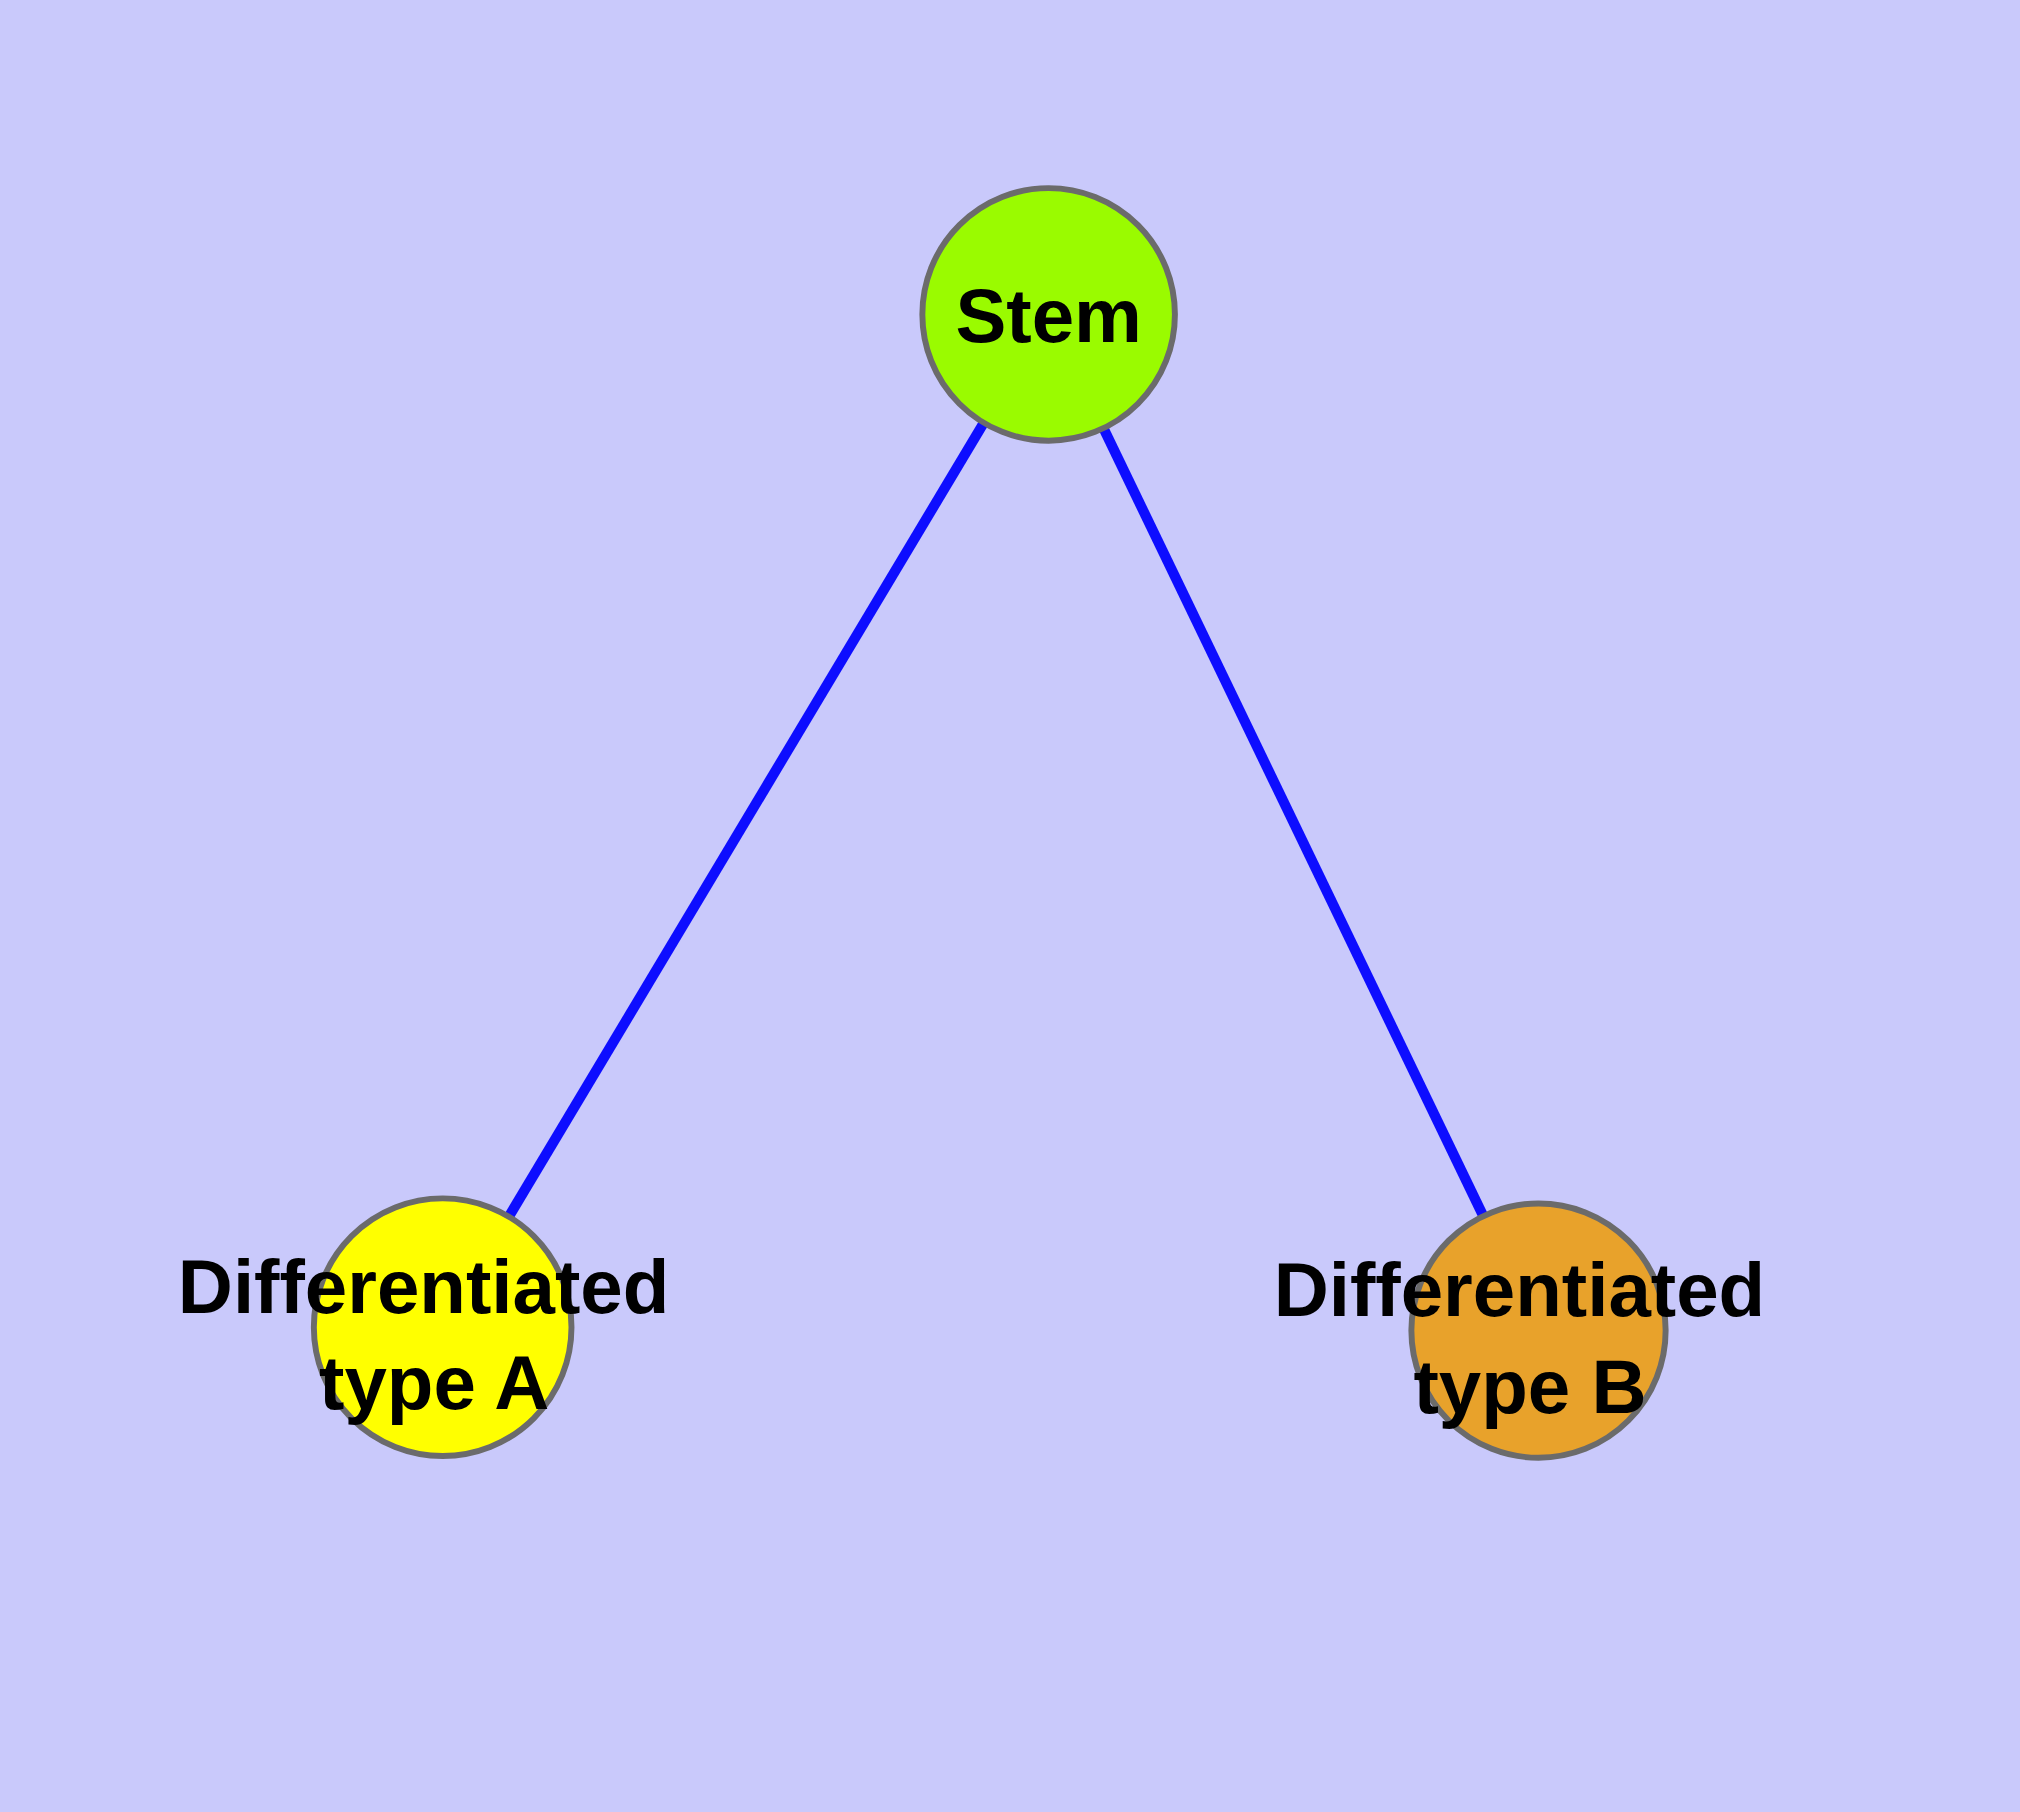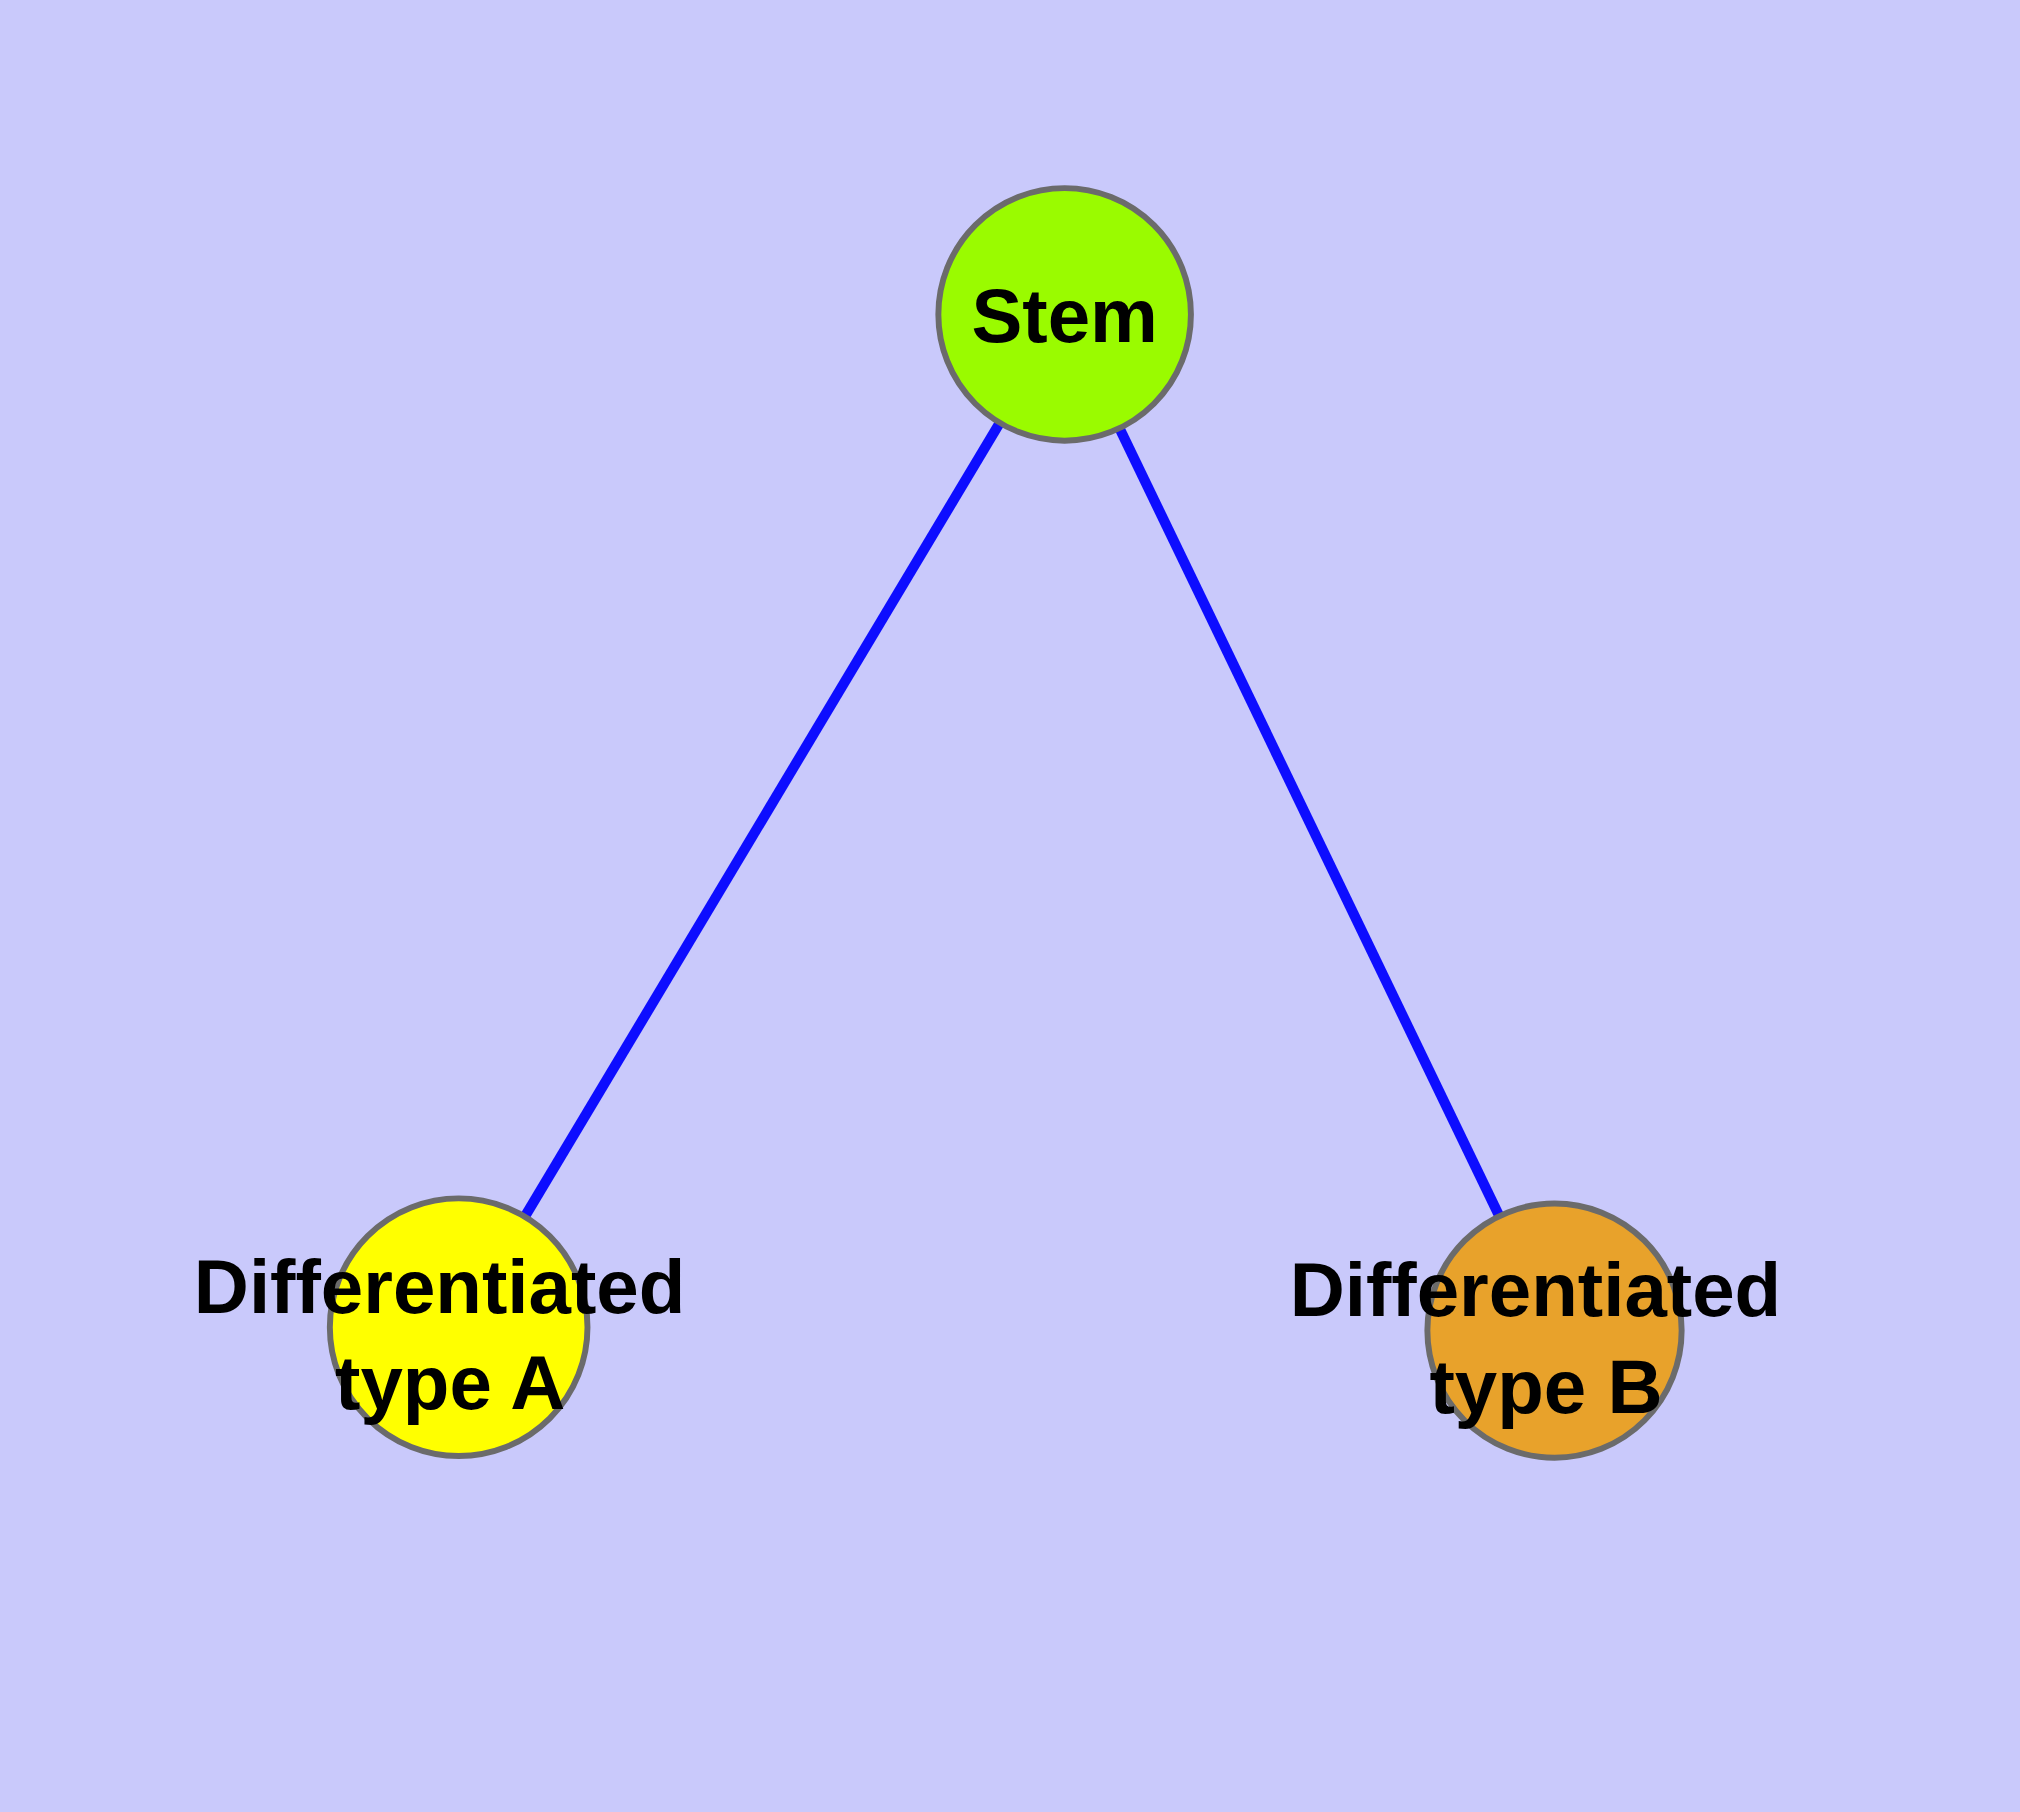--- a/index.html
+++ b/index.html
@@ -7,21 +7,20 @@
     padding: 0;
     width: 2021px;
     height: 1812px;
     overflow: hidden;
     background: #C9C9FB;
   }
   .stage {
     position: relative;
     width: 1956px;
     height: 1812px;
-    padding-left: 16px;
   }
   svg.graph {
     display: block;
     width: 2021px;
     height: 1812px;
   }
   .edge {
     stroke-width: 12px;
     stroke-linecap: butt;
     fill: none;

